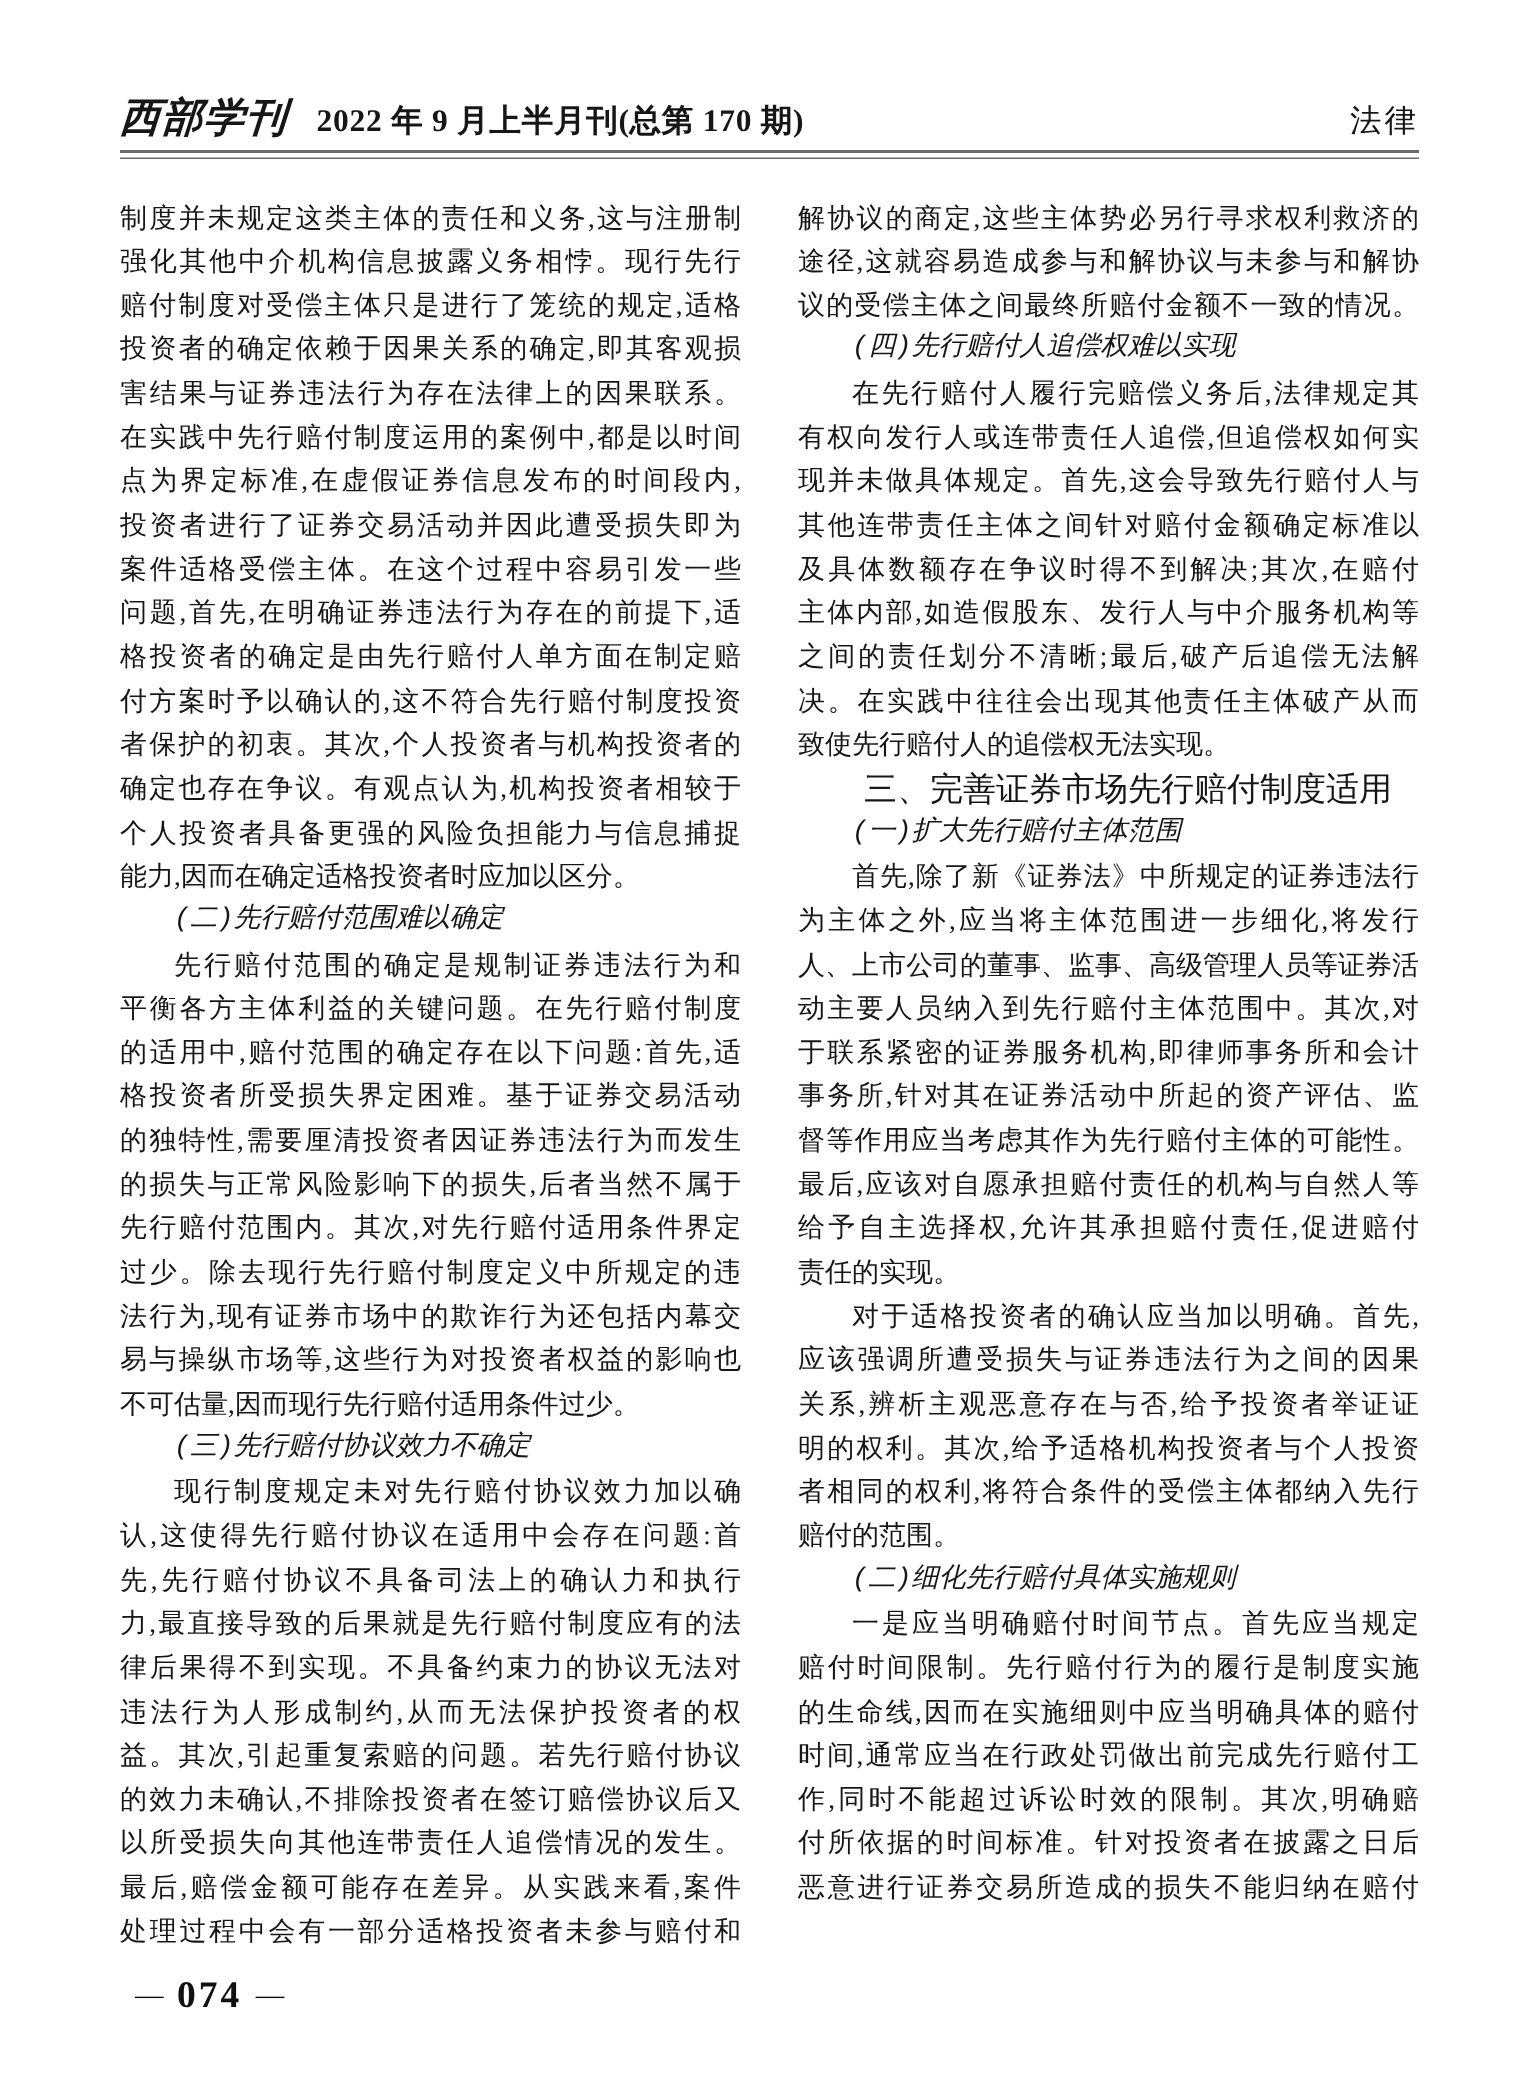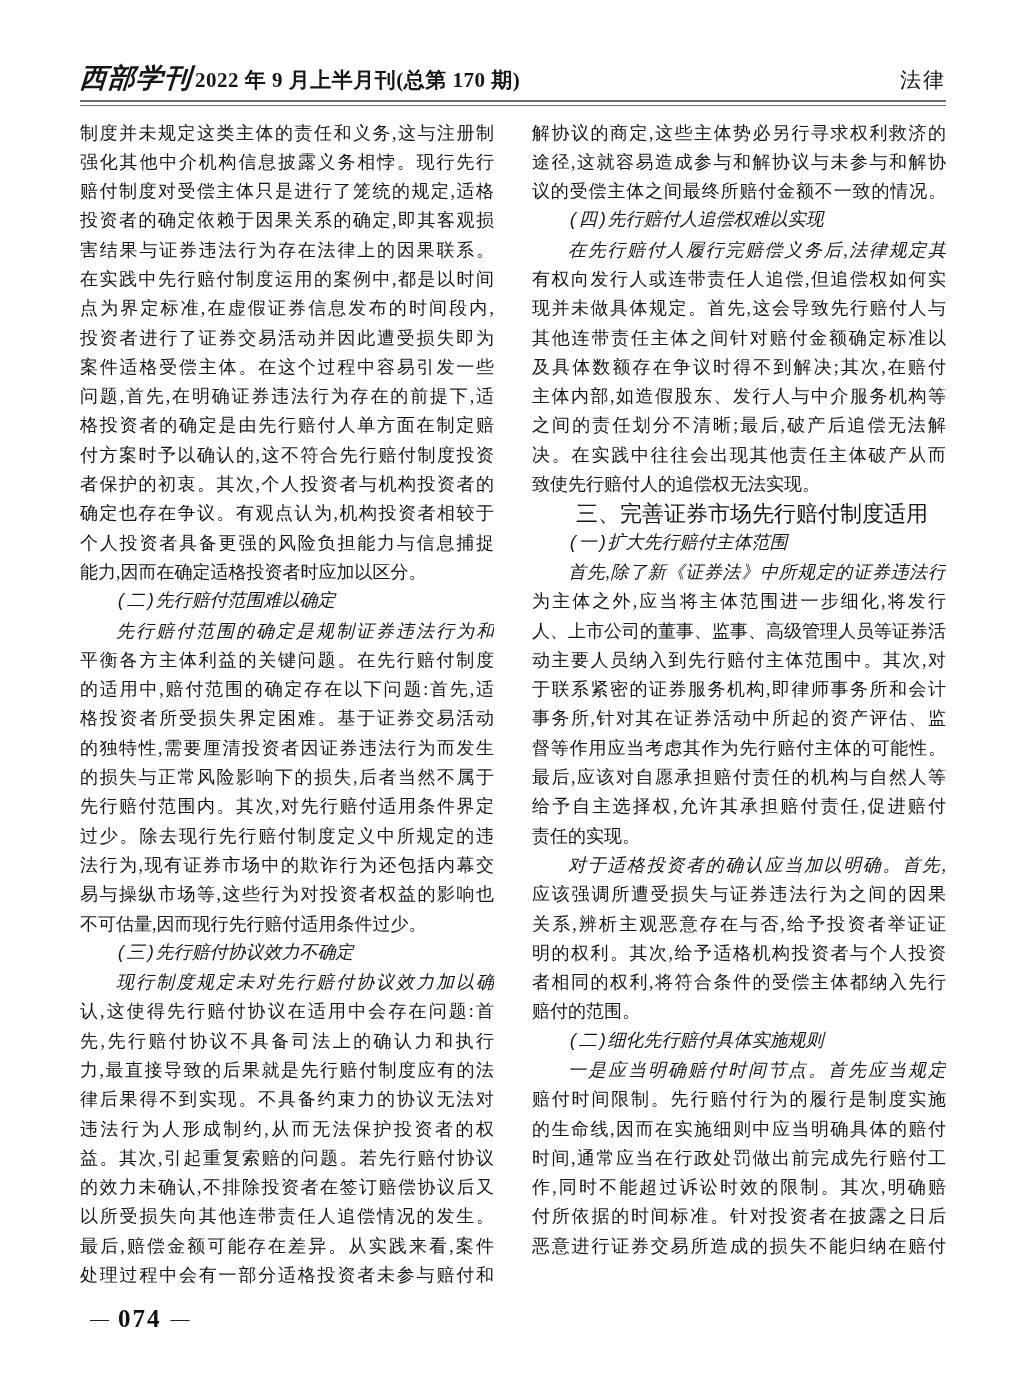--- a/index.html
+++ b/index.html
@@ -5,31 +5,31 @@
   html,body { margin:0; padding:0; background:#f3f3f1; }
   .page {
     position:relative; width:1024px; height:1389px; margin:0 auto;
     background:#ffffff; box-sizing:border-box; padding:60px 78px 0 80px;
     overflow:hidden;
     font-family:"Liberation Serif","DejaVu Serif",serif; color:#161616;
   }
   .hdr { display:flex; justify-content:space-between; align-items:baseline; height:40px; }
   .hdr-left { display:flex; align-items:baseline; }
   .logo { font:italic 800 27px "Liberation Serif","DejaVu Serif",serif; letter-spacing:1px; transform:skewX(-4deg); display:inline-block; }
-  .issue { font:700 21px "Liberation Serif","DejaVu Serif",serif; margin-left:3px; letter-spacing:.5px; }
+  .issue { font:700 21px "Liberation Serif","DejaVu Serif",serif; margin-left:19px; letter-spacing:.5px; }
   .section-label { font:400 21px "Liberation Sans","DejaVu Sans",sans-serif; letter-spacing:2px;text-align:center; }
   .rule { height:2.5px; border-top:2.5px solid #6a6a6a; border-bottom:1.8px solid #6a6a6a; }
-  .columns { display:flex; gap:38px; margin-top:13px; }
+  .columns { display:flex; gap:38px; margin-top:25px; }
   .col { width:421px; }
   .ln {
     font-size:18px; line-height:29.3px; height:29.3px; overflow:hidden;
     font-family:"Liberation Serif","DejaVu Serif",serif;
   }
   .j { text-align:justify; text-align-last:justify; text-justify:inter-character; }
-  .ind { text-indent:2em;font-style:italic; }
+  .ind { text-indent:2em; }
   .h2 { font-style:italic; text-indent:2em;font-family:Liberation Mono, monospace; }
   .h1 { font-style:normal; font-weight:400; text-indent:2em;
         font-family:"Liberation Sans","DejaVu Sans",sans-serif; font-size:22px; }
   .ftr { margin-top:15px; margin-left:10px; display:flex; align-items:center; gap:9px;
          font:400 19px "Liberation Serif","DejaVu Serif",serif; color:#111; }
   .pagenum { font-weight:700; font-size:25px; letter-spacing:2px; }
 </style>
 </head>
 <body>
 

